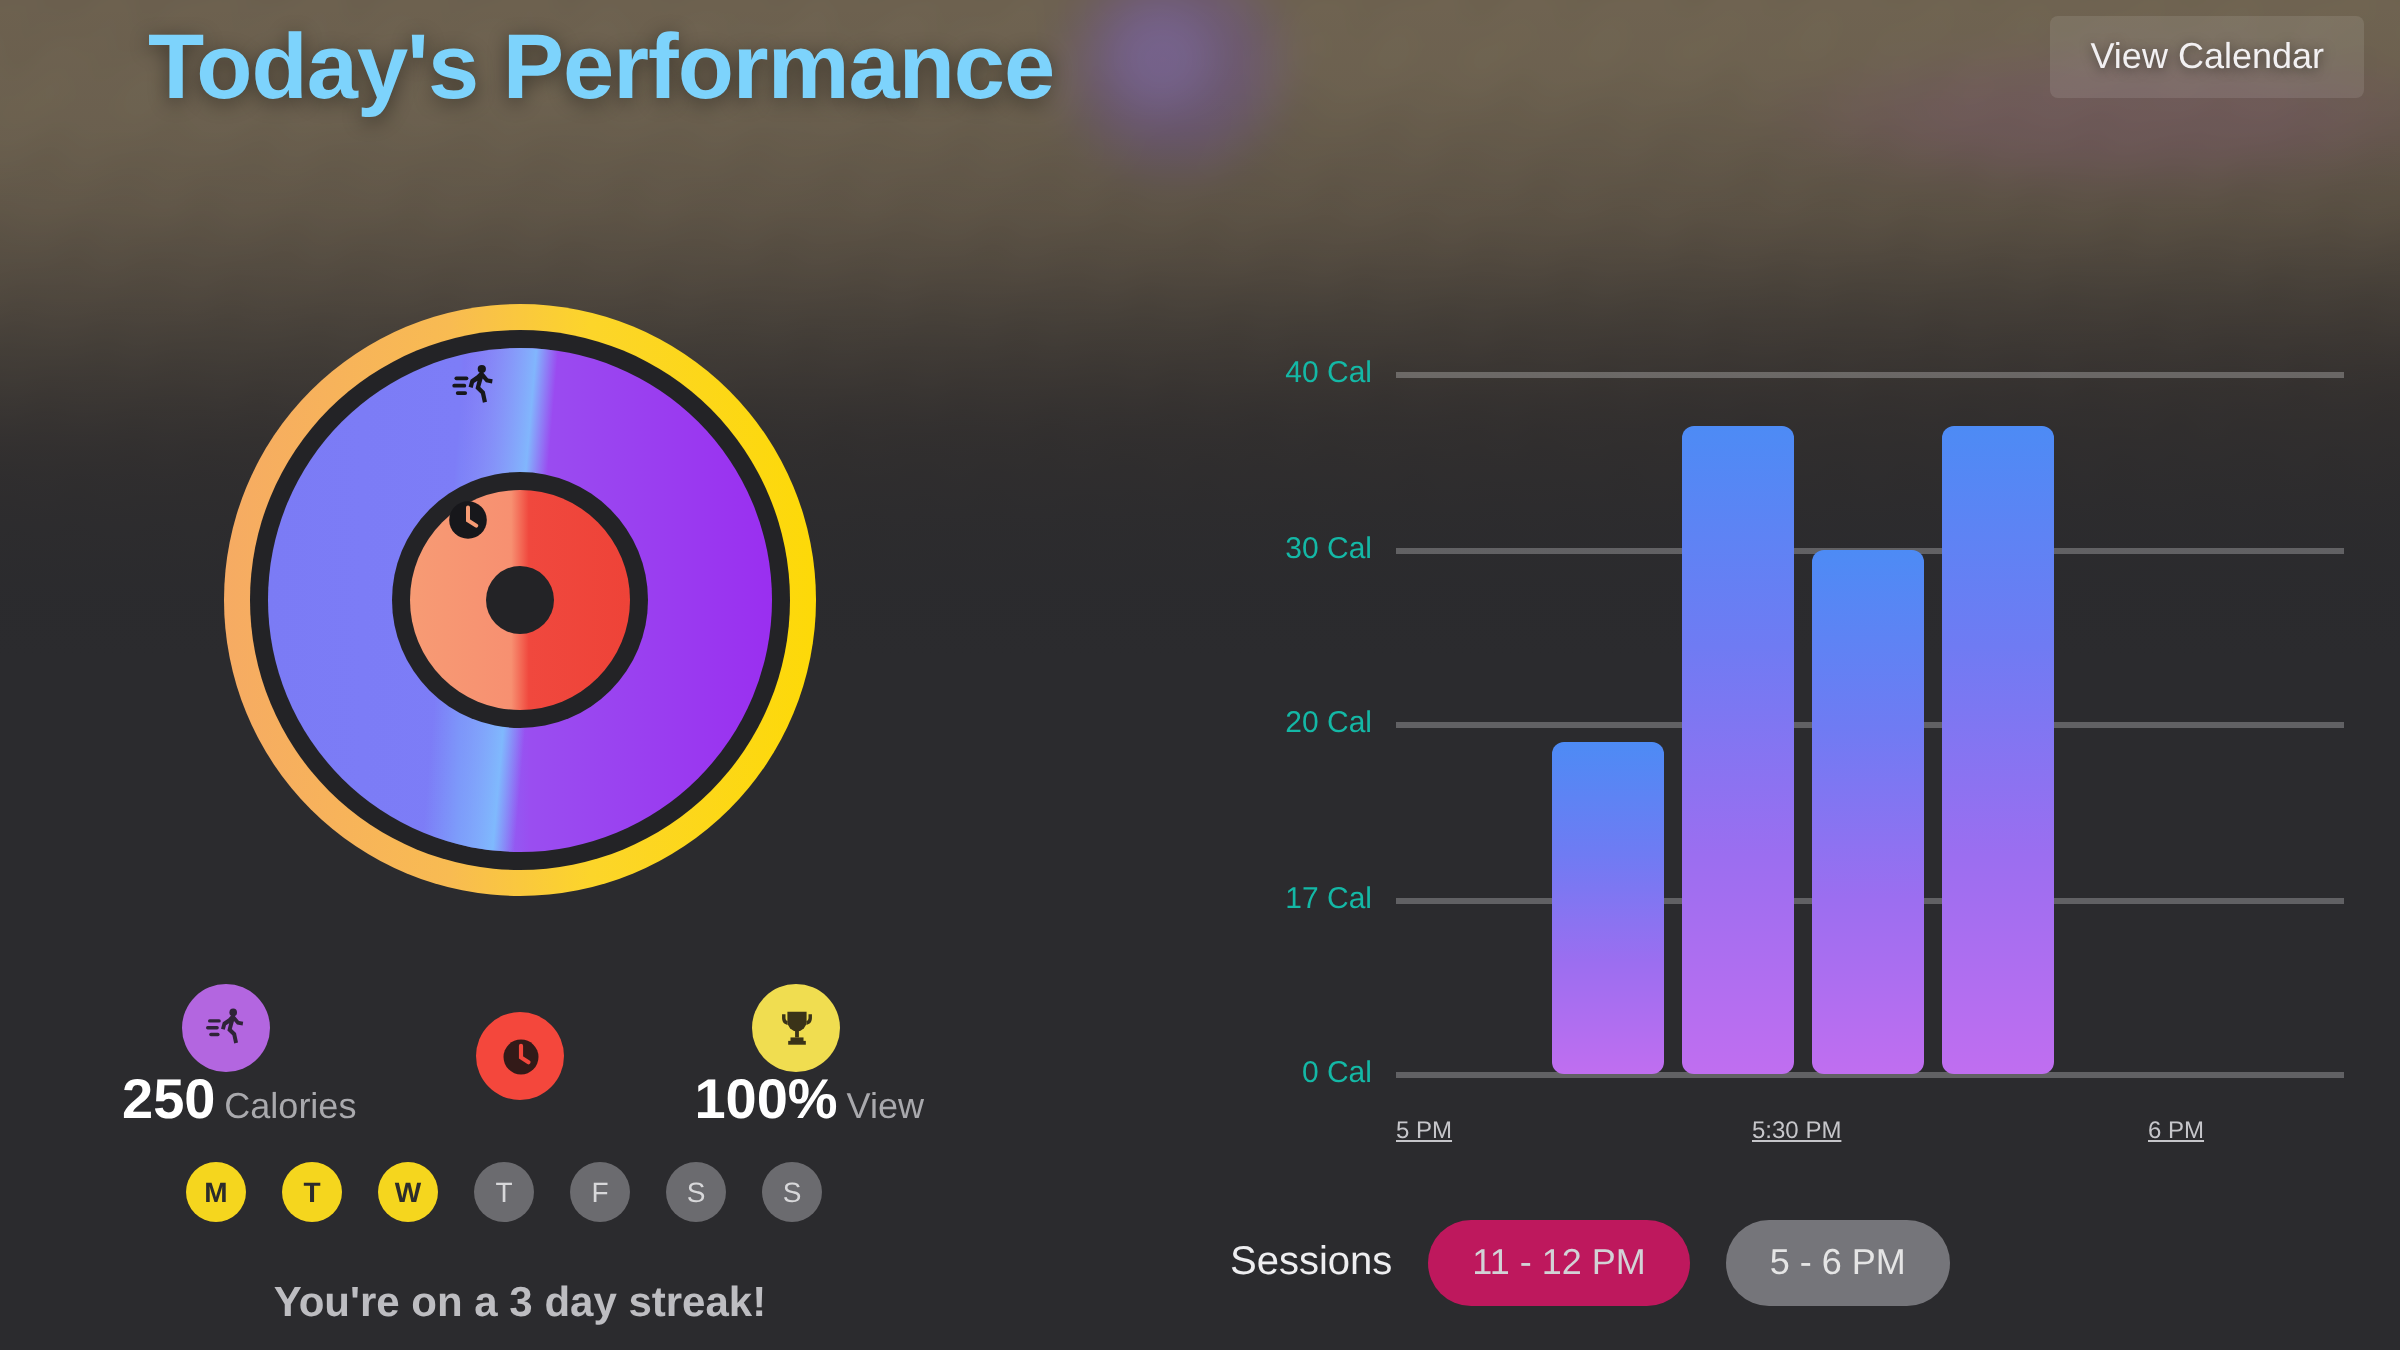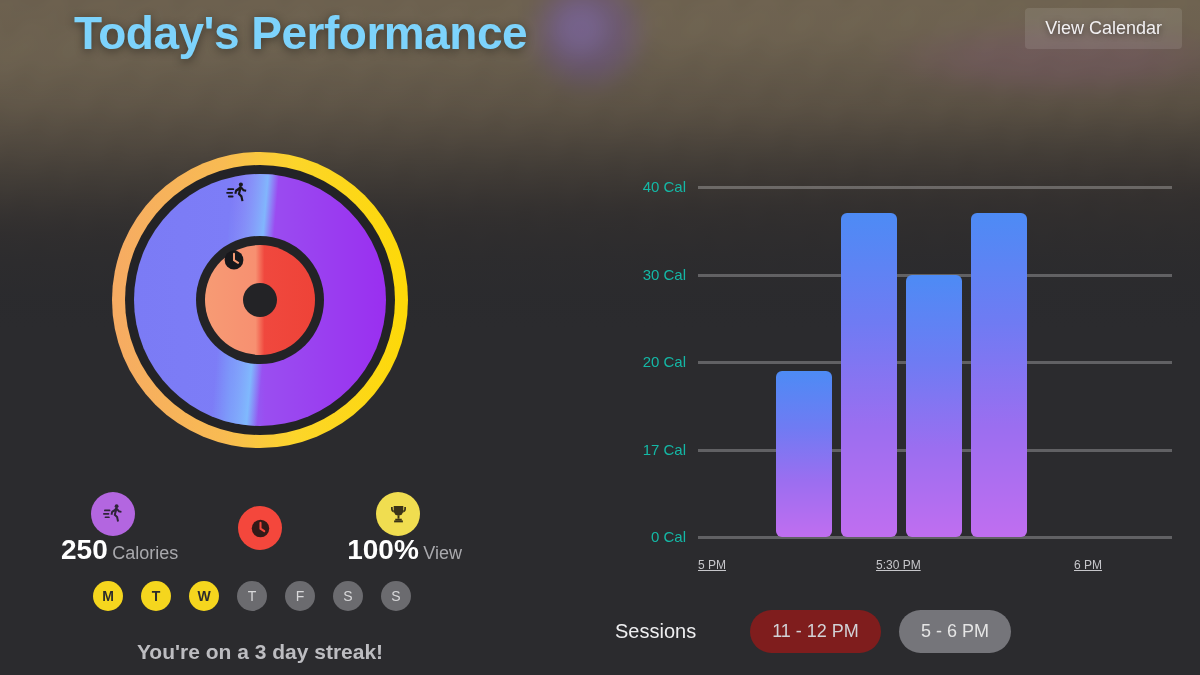--- a/index.html
+++ b/index.html
@@ -115,27 +115,27 @@
   .grid-line{ position:absolute; left:86px; top:10px; width:474px; height:3px; background:rgba(255,255,255,.26); }
   .plot{ position:absolute; left:86px; top:11px; width:474px; height:350px; }
   .bar{
     position:absolute; bottom:0; width:56px; border-radius:6px;
     background:linear-gradient(180deg,#4d8bf5 0%, #6f7bf3 34%, #9b6ef0 66%, #c06ef0 100%);
   }
   .xlabels{ position:absolute; left:612px; top:558px; width:560px; height:22px; }
   .xlabel{ position:absolute; font-size:12px; color:#c6c6ca;text-decoration:underline; }
 
   
-  .sessions{ position:absolute; left:615px; top:610px; display:flex; align-items:center;gap:36px; }
+  .sessions{ position:absolute; left:615px; top:610px; display:flex; align-items:center; }
   .sessions-label{ font-size:20px; color:#eeeef0; }
   .chip{
     margin-left:18px; padding:11px 22px; border-radius:22px;
     font-size:18px; color:#d2d2d6; cursor:pointer;
   }
-  .chip.dim{ background:#7f1d1d; }
+  .chip.dim{ background:#be185d; }
   .chip.sel{ background:#75757a; color:#e5e5e5; }
 </style>
 </head>
 <body>
 
 <div id="page">
 
   <div id="bg-photo"></div>
   <div id="bg-dim"></div>
   <div id="bg-fade"></div>

